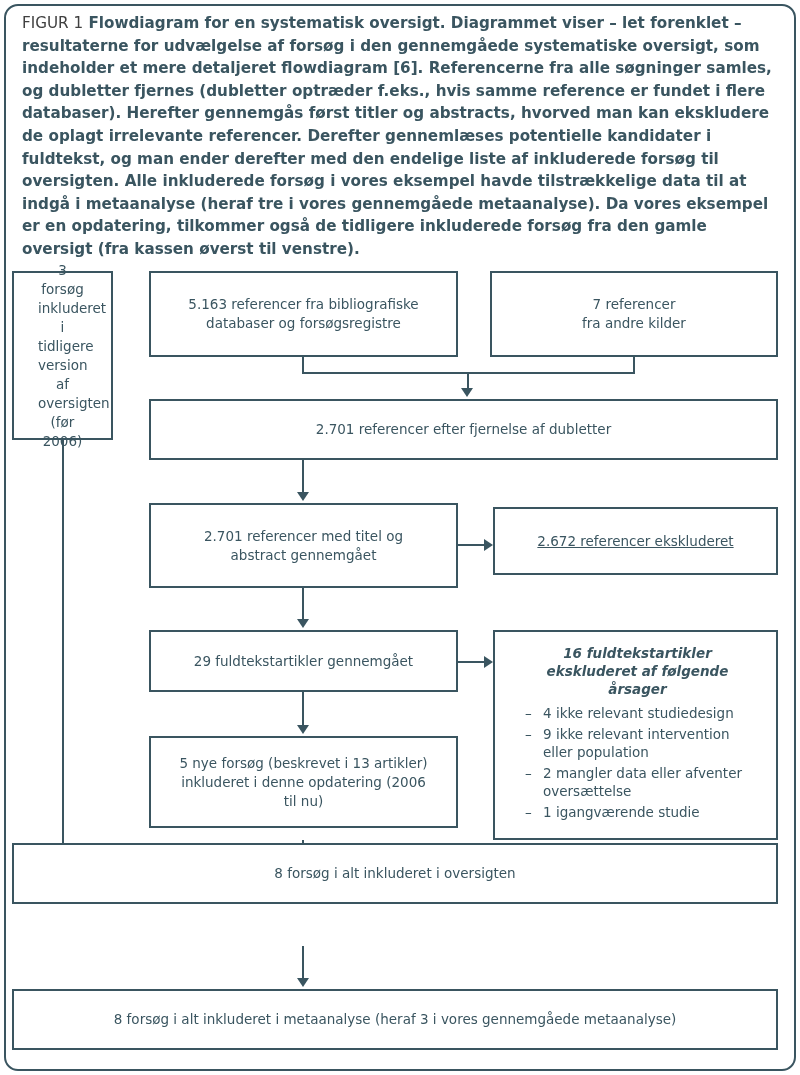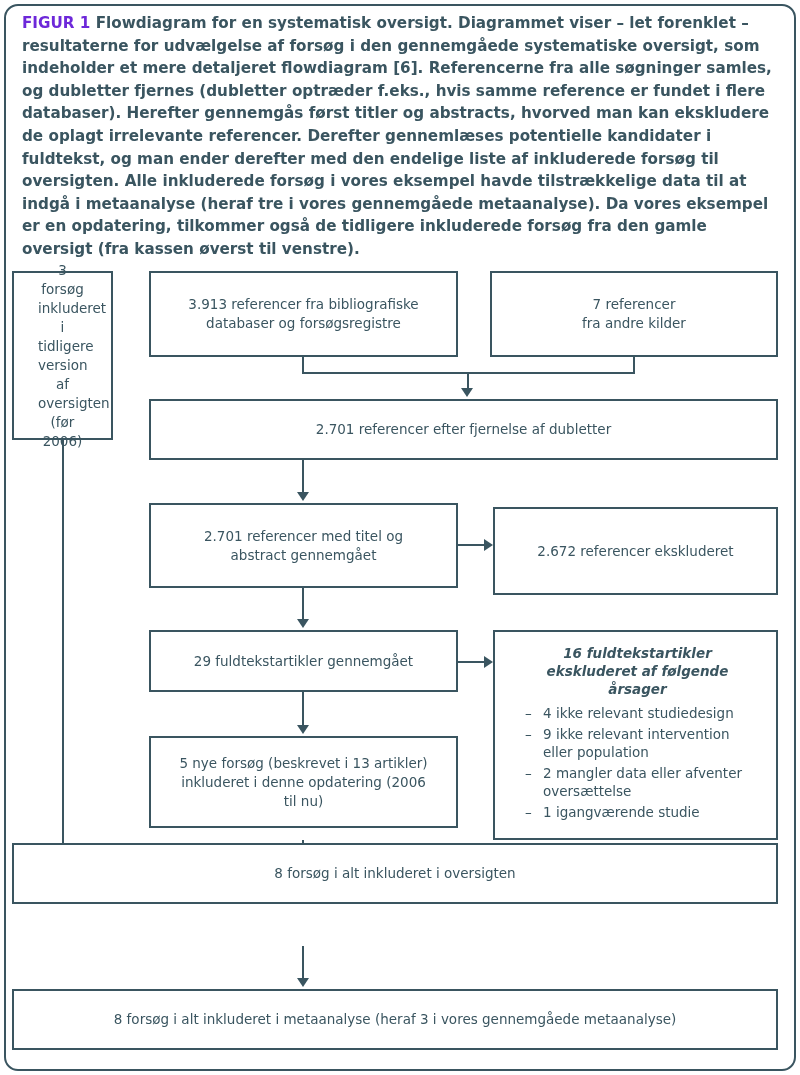--- a/index.html
+++ b/index.html
@@ -32,22 +32,22 @@
     position: absolute;
     left: 22px; top: 12px;
     width: 756px;
     font-size: 15.2px;
     line-height: 22.6px;
     color: #3a5560;
     font-weight: bold;
     text-align: left;
   }
   .caption .figlabel {
-    color: #6d28d9;
-    font-weight: bold;
+    color: #404040;
+    font-weight: normal;
   }
   .caption .captext {
     font-weight: bold;
   }
   
   .diagram {
     position: absolute;
     left: 0; top: 0;
     width: 800px; height: 1075px;
   }
@@ -135,21 +135,21 @@
     <div class="box" style="left:12px; top:271px; width:101px; height:169px;">
       <div class="inner" style="white-space:pre-line;">3 forsøg
 inkluderet
 i tidligere
 version af
 oversigten
 (før 2006)</div>
     </div>
 
     <div class="box" style="left:149px; top:271px; width:309px; height:86px;">
-      <div class="inner">3.913 referencer fra bibliografiske databaser og forsøgsregistre</div>
+      <div class="inner">5.163 referencer fra bibliografiske databaser og forsøgsregistre</div>
     </div>
 
     <div class="box" style="left:490px; top:271px; width:288px; height:86px;">
       <div class="inner" style="white-space:pre-line;">7 referencer
 fra andre kilder</div>
     </div>
 
     <div class="line vline" style="left:302px; top:357px; height:17px;"></div>
     <div class="line vline" style="left:633px; top:357px; height:17px;"></div>
     <div class="line hline" style="left:302px; top:372px; width:333px;"></div>
@@ -163,21 +163,21 @@
     <div class="line vline" style="left:302px; top:460px; height:35px;"></div>
     <div class="arrow-down" style="left:297px; top:492px;"></div>
 
     <div class="box" style="left:149px; top:503px; width:309px; height:85px;">
       <div class="inner">2.701 referencer med titel og abstract gennemgået</div>
     </div>
 
     <div class="line hline" style="left:458px; top:544px; width:29px;"></div>
     <div class="arrow-right" style="left:484px; top:539px;"></div>
 
-    <div class="box" style="left:493px; top:507px; width:285px; height:88px;">
+    <div class="box" style="left:493px; top:507px; width:285px; height:68px;text-decoration:underline;">
       <div class="inner">2.672 referencer ekskluderet</div>
     </div>
 
     <div class="line vline" style="left:302px; top:588px; height:34px;"></div>
     <div class="arrow-down" style="left:297px; top:619px;"></div>
 
     <div class="box" style="left:149px; top:630px; width:309px; height:62px;">
       <div class="inner">29 fuldtekstartikler gennemgået</div>
     </div>
 

